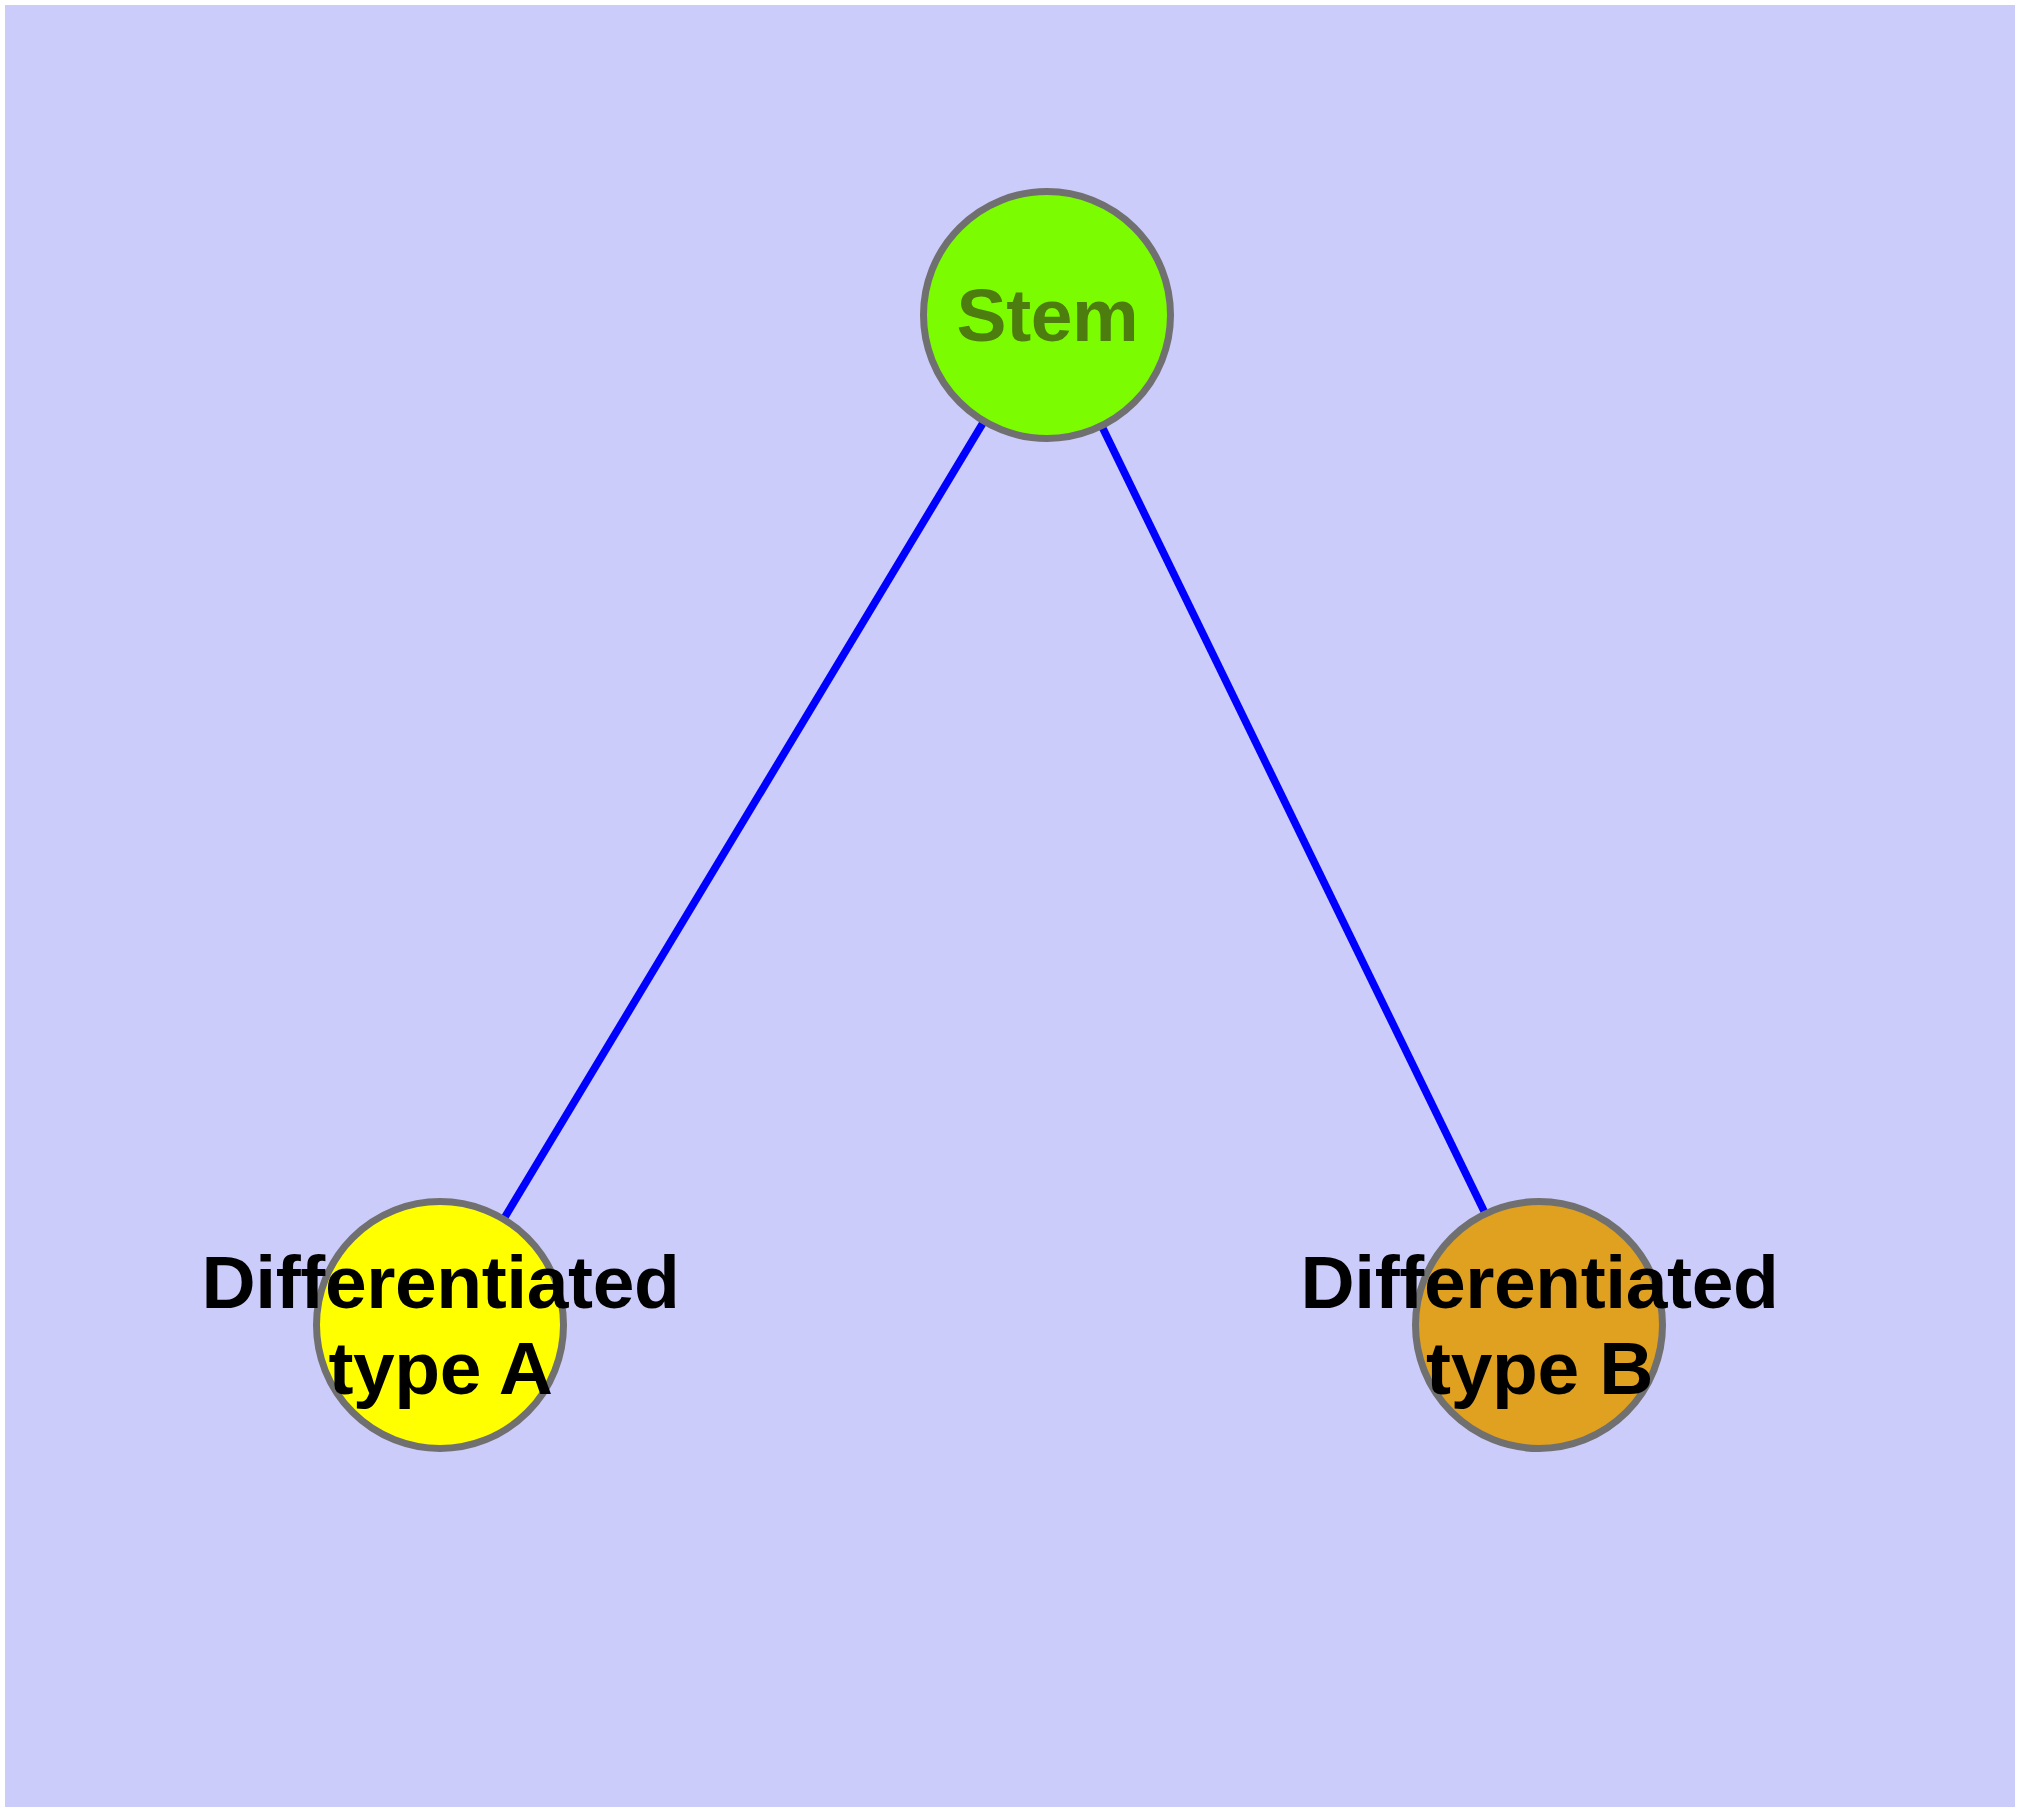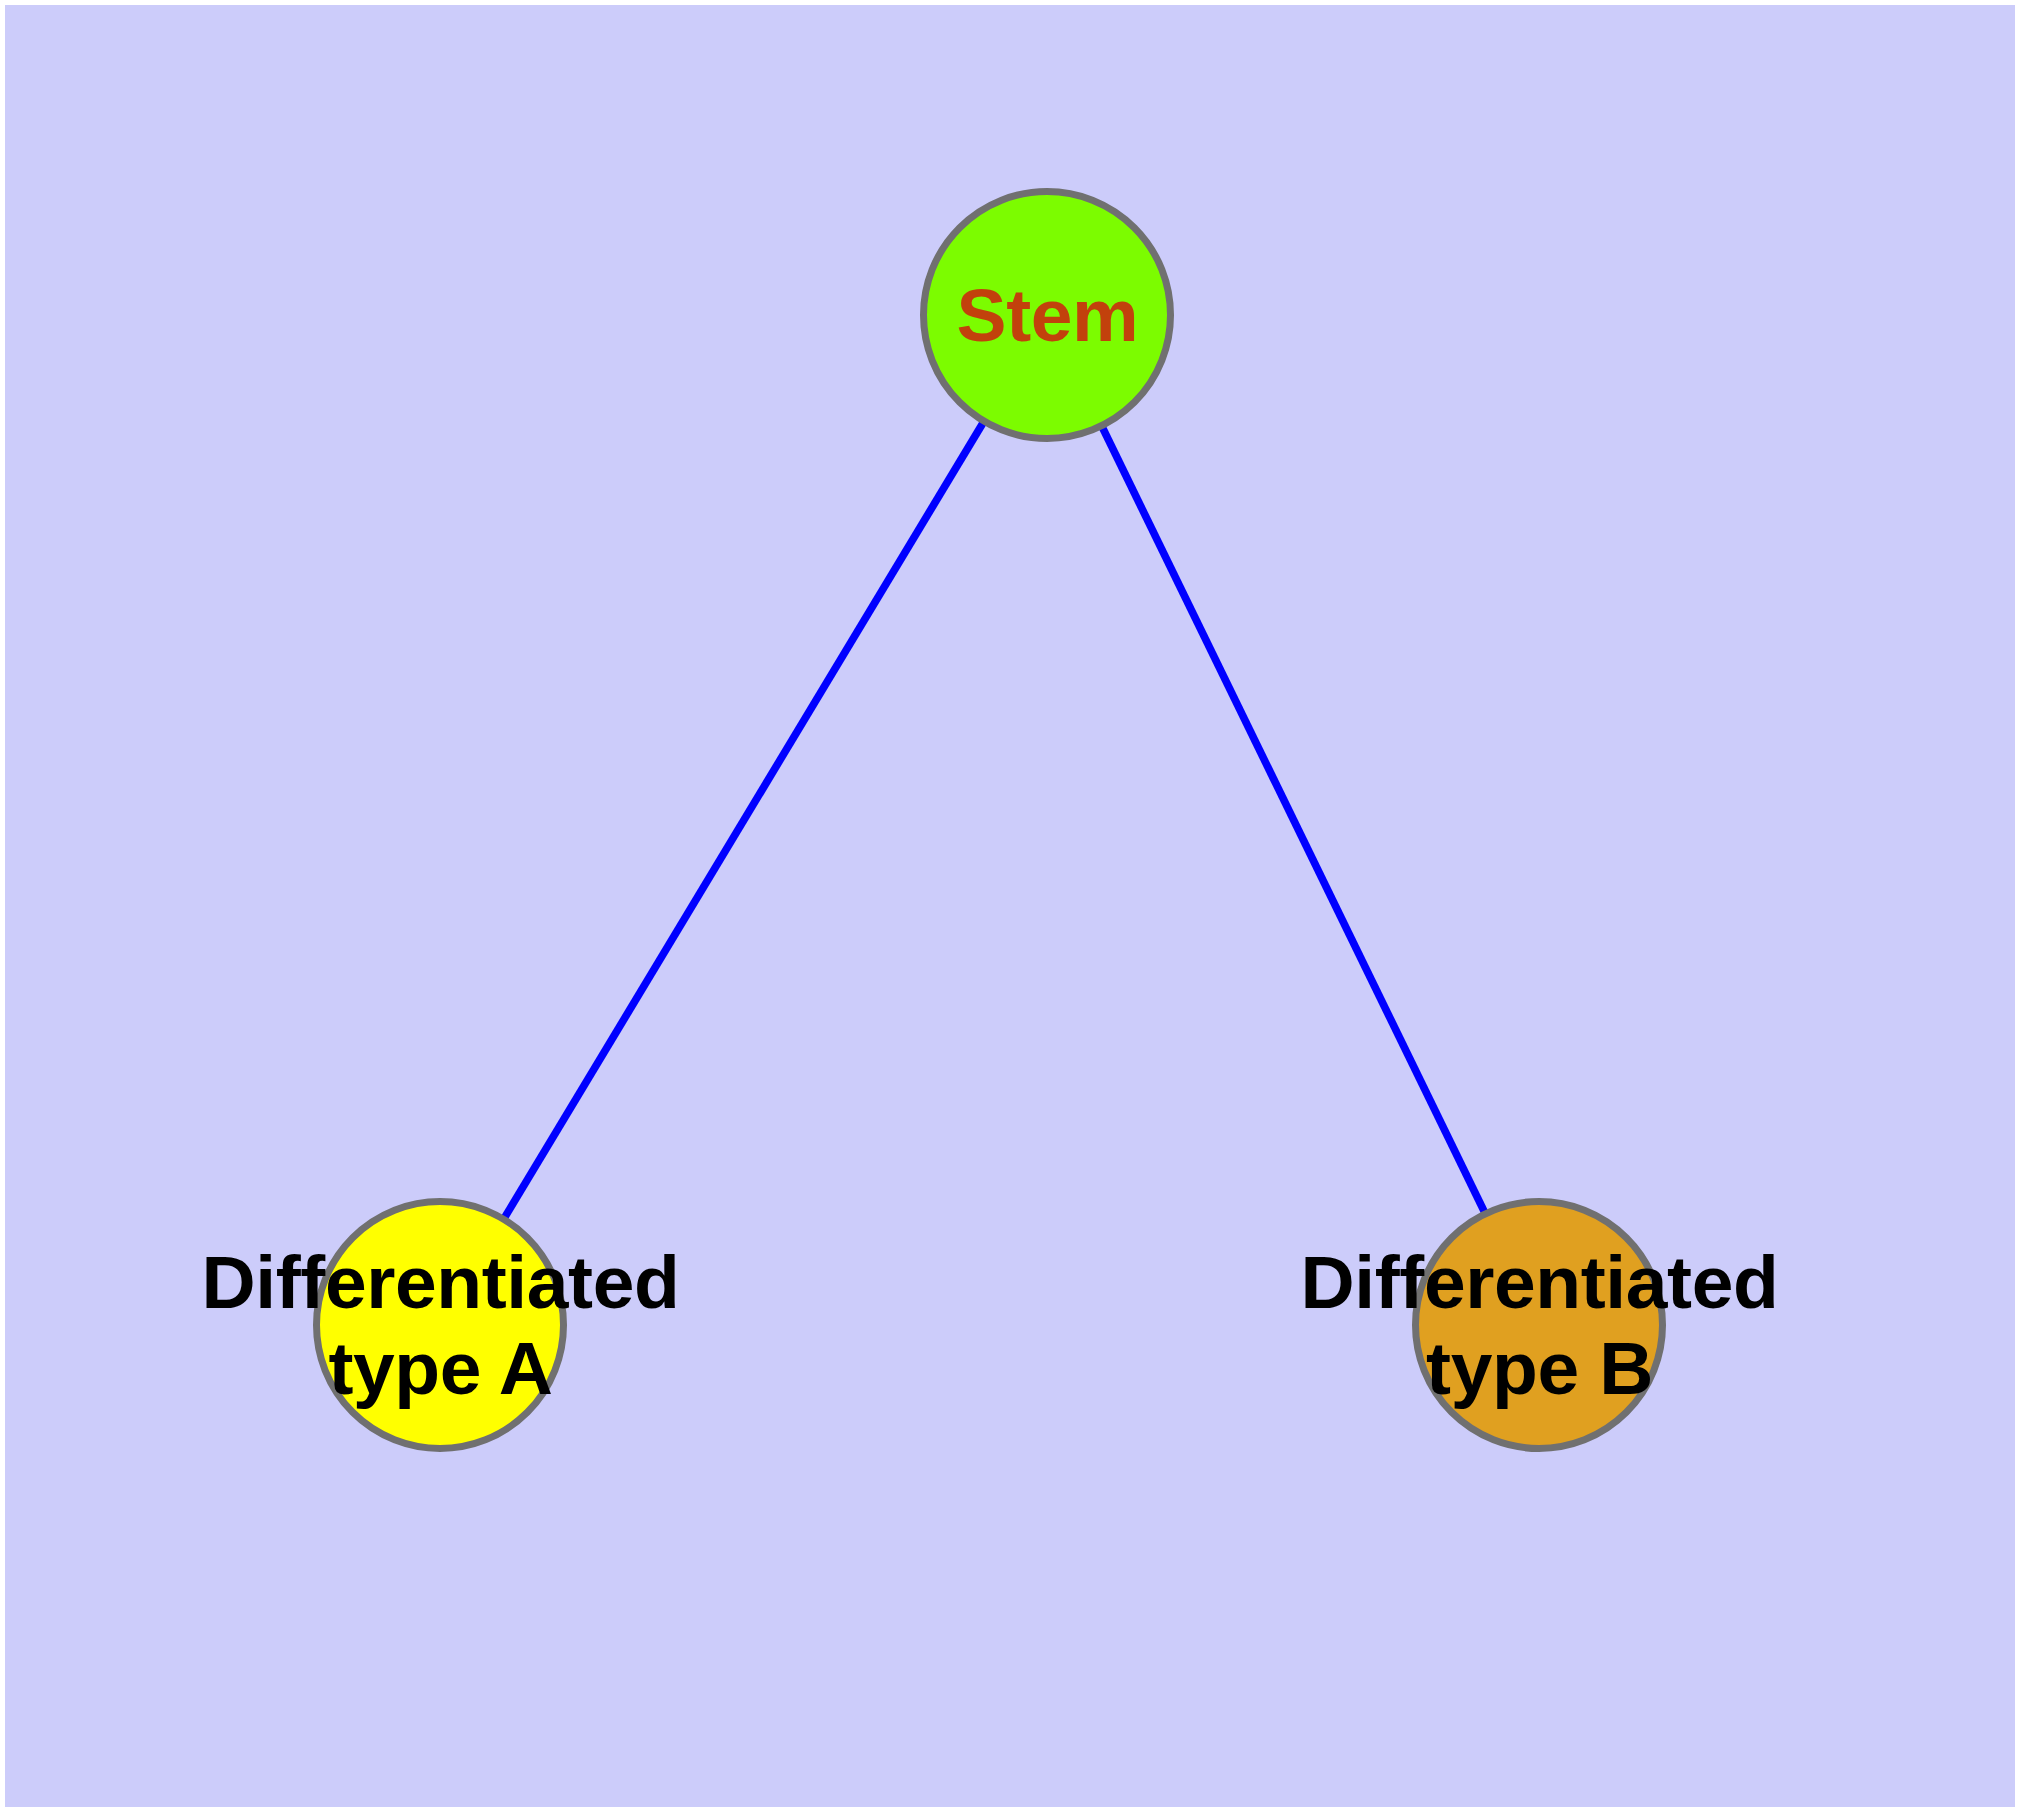--- a/index.html
+++ b/index.html
@@ -68,20 +68,20 @@
 
   <svg id="edge-layer" viewBox="0 0 2384 2138" width="2021" height="1812" xmlns="http://www.w3.org/2000/svg">
     <line stroke-linecap="butt" x1="1236" y1="372" x2="519" y2="1563" stroke="#0000ff" stroke-width="9"></line>
     <line stroke-linecap="butt" x1="1236" y1="372" x2="1816" y2="1563" stroke="#0000ff" stroke-width="9"></line>
   </svg>
 
   <div class="node" style="left: 920px; top: 188px; width: 254px; height: 254px; background: rgb(124, 252, 0); border-color: rgb(112, 112, 112);"></div>
   <div class="node" style="left: 313px; top: 1198px; width: 254px; height: 254px; background: rgb(255, 255, 0); border-color: rgb(112, 112, 112);"></div>
   <div class="node" style="left: 1412px; top: 1198px; width: 254px; height: 254px; background: rgb(224, 160, 32); border-color: rgb(112, 112, 112);"></div>
 
-  <div class="node-label" style="font-size: 75px; color: #c2410c; width: 1187px; left: 454px; top: 273px;">Stem</div>
+  <div class="node-label" style="font-size: 75px; color: #4d7c0f; width: 1187px; left: 454px; top: 273px;">Stem</div>
   <div class="node-label" style="font-size: 75px; color: rgb(0, 0, 0); width: 1187px; left: -153px; top: 1240px;">Differentiated
 type A</div>
   <div class="node-label" style="font-size: 75px; color: rgb(0, 0, 0); width: 1187px; left: 946px; top: 1240px;">Differentiated
 type B</div>
 
 </div>
 
 
 </body></html>

